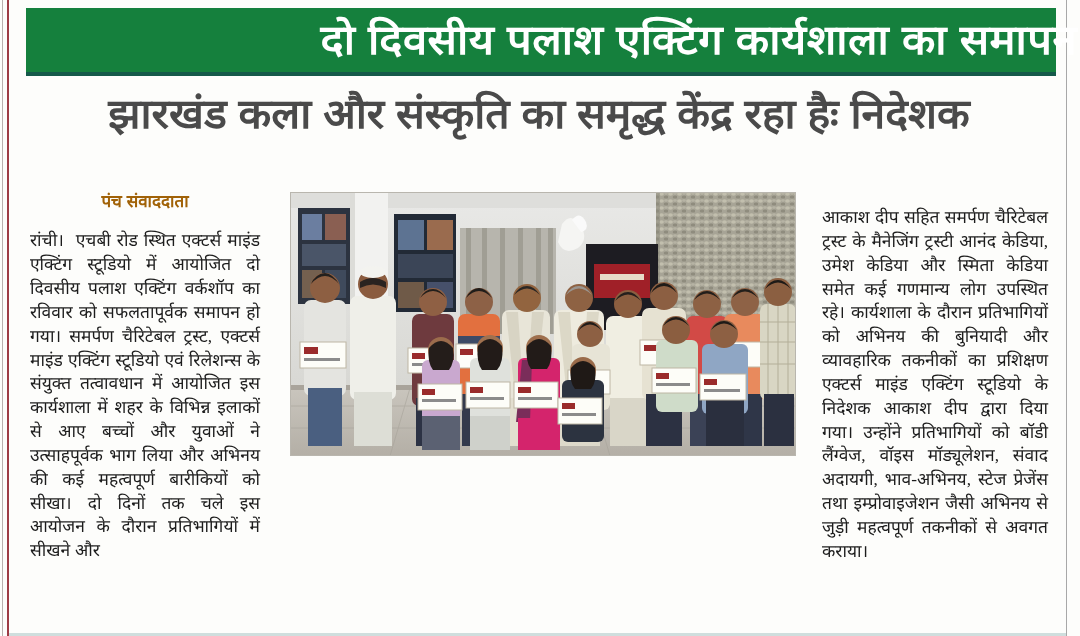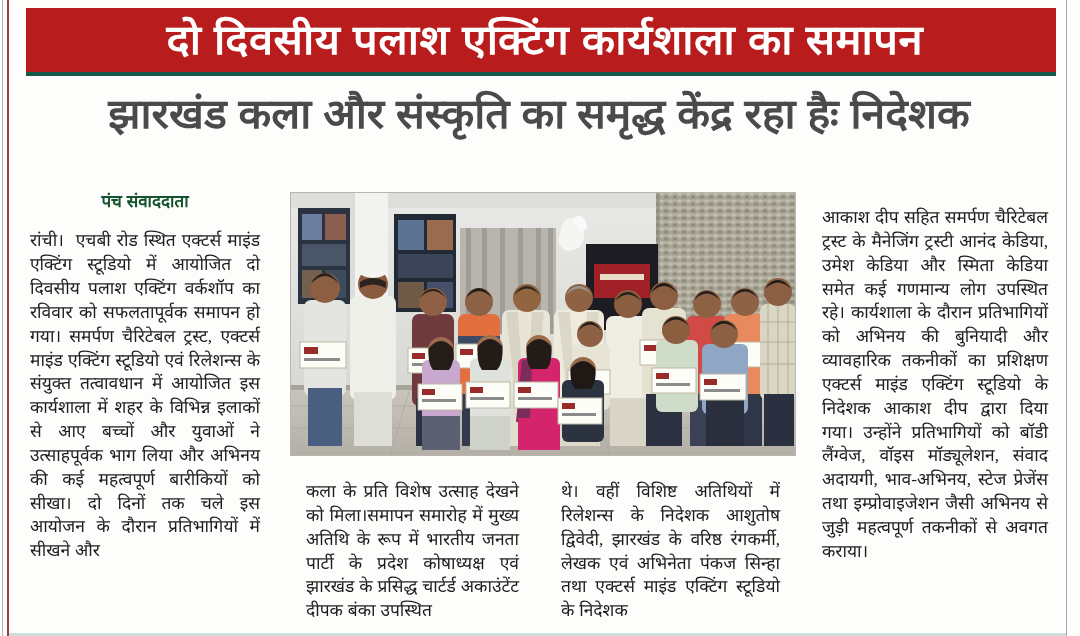--- a/index.html
+++ b/index.html
@@ -47,25 +47,25 @@
     background: #cfdedd;
   }
 
   
   .banner {
     position: absolute;
     left: 26px;
     top: 8px;
     width: 1030px;
     height: 64px;
-    background: #b91c1c;
+    background: #15803d;
     box-sizing: border-box;
     display: flex;
     align-items: center;
-    justify-content: center;
+    justify-content: flex-end;
     box-shadow: 0 4px 0 0 #15594a;
     padding-left: 8px;
   }
   .banner-text {
     color: #ffffff;
     font-family: "Liberation Sans", "DejaVu Sans", sans-serif;
     font-weight: bold;
     font-size: 41px;
     line-height: 1;
     letter-spacing: 0.5px;
@@ -113,21 +113,21 @@
   .col p { margin: 16px; }
 
   .col-1 { left: 0px;   width: 262px; height: 446px; }
   .col-4 { left: 792px; width: 258px; height: 430px; }
 
   .byline {
     text-align: center;
     font-weight: bold;
     font-size: 17px;
     margin-bottom: 1px;
-    color: #14532d;
+    color: #a16207;
   }
   .dateline { font-weight: normal; }
 
   
   .photo {
     position: absolute;
     left: 276px;
     top: 2px;
     width: 506px;
     height: 264px;
@@ -406,26 +406,20 @@
           <path d="M281 176 q12 -14 24 0 q2 14 -4 21 l-16 0 q-6 -7 -4 -21z" fill="#1f1916"></path>
           <rect x="268" y="206" width="44" height="26" fill="#fdfdf8" stroke="#bdb6a4"></rect>
           <rect x="272" y="211" width="13" height="6" fill="#9a2b2b"></rect>
           <rect x="272" y="221" width="34" height="3" fill="#8b8b8b"></rect>
         </g>
 
         <rect x="0" y="0" width="506" height="264" fill="none" stroke="#b9b6ae" stroke-width="2"></rect>
       </svg>
     </div>
 
-    <div class="col col-2">
-      <p>कला के प्रति विशेष उत्साह देखने को मिला।समापन समारोह में मुख्य अतिथि के रूप में भारतीय जनता पार्टी के प्रदेश कोषाध्यक्ष एवं झारखंड के प्रसिद्ध चार्टर्ड अकाउंटेंट दीपक बंका उपस्थित</p>
-    </div>
-
-    <div class="col col-3">
-      <p>थे। वहीं विशिष्ट अतिथियों में रिलेशन्स के निदेशक आशुतोष द्विवेदी, झारखंड के वरिष्ठ रंगकर्मी, लेखक एवं अभिनेता पंकज सिन्हा तथा एक्टर्स माइंड एक्टिंग स्टूडियो के निदेशक</p>
-    </div>
+
 
     <div class="col col-4">
       <p>आकाश दीप सहित समर्पण चैरिटेबल ट्रस्ट के मैनेजिंग ट्रस्टी आनंद केडिया, उमेश केडिया और स्मिता केडिया समेत कई गणमान्य लोग उपस्थित रहे। कार्यशाला के दौरान प्रतिभागियों को अभिनय की बुनियादी और व्यावहारिक तकनीकों का प्रशिक्षण एक्टर्स माइंड एक्टिंग स्टूडियो के निदेशक आकाश दीप द्वारा दिया गया। उन्होंने प्रतिभागियों को बॉडी लैंग्वेज, वॉइस मॉड्यूलेशन, संवाद अदायगी, भाव-अभिनय, स्टेज प्रेजेंस तथा इम्प्रोवाइजेशन जैसी अभिनय से जुड़ी महत्वपूर्ण तकनीकों से अवगत कराया।</p>
     </div>
 
   </div>
 </div>
 
 </body></html>

